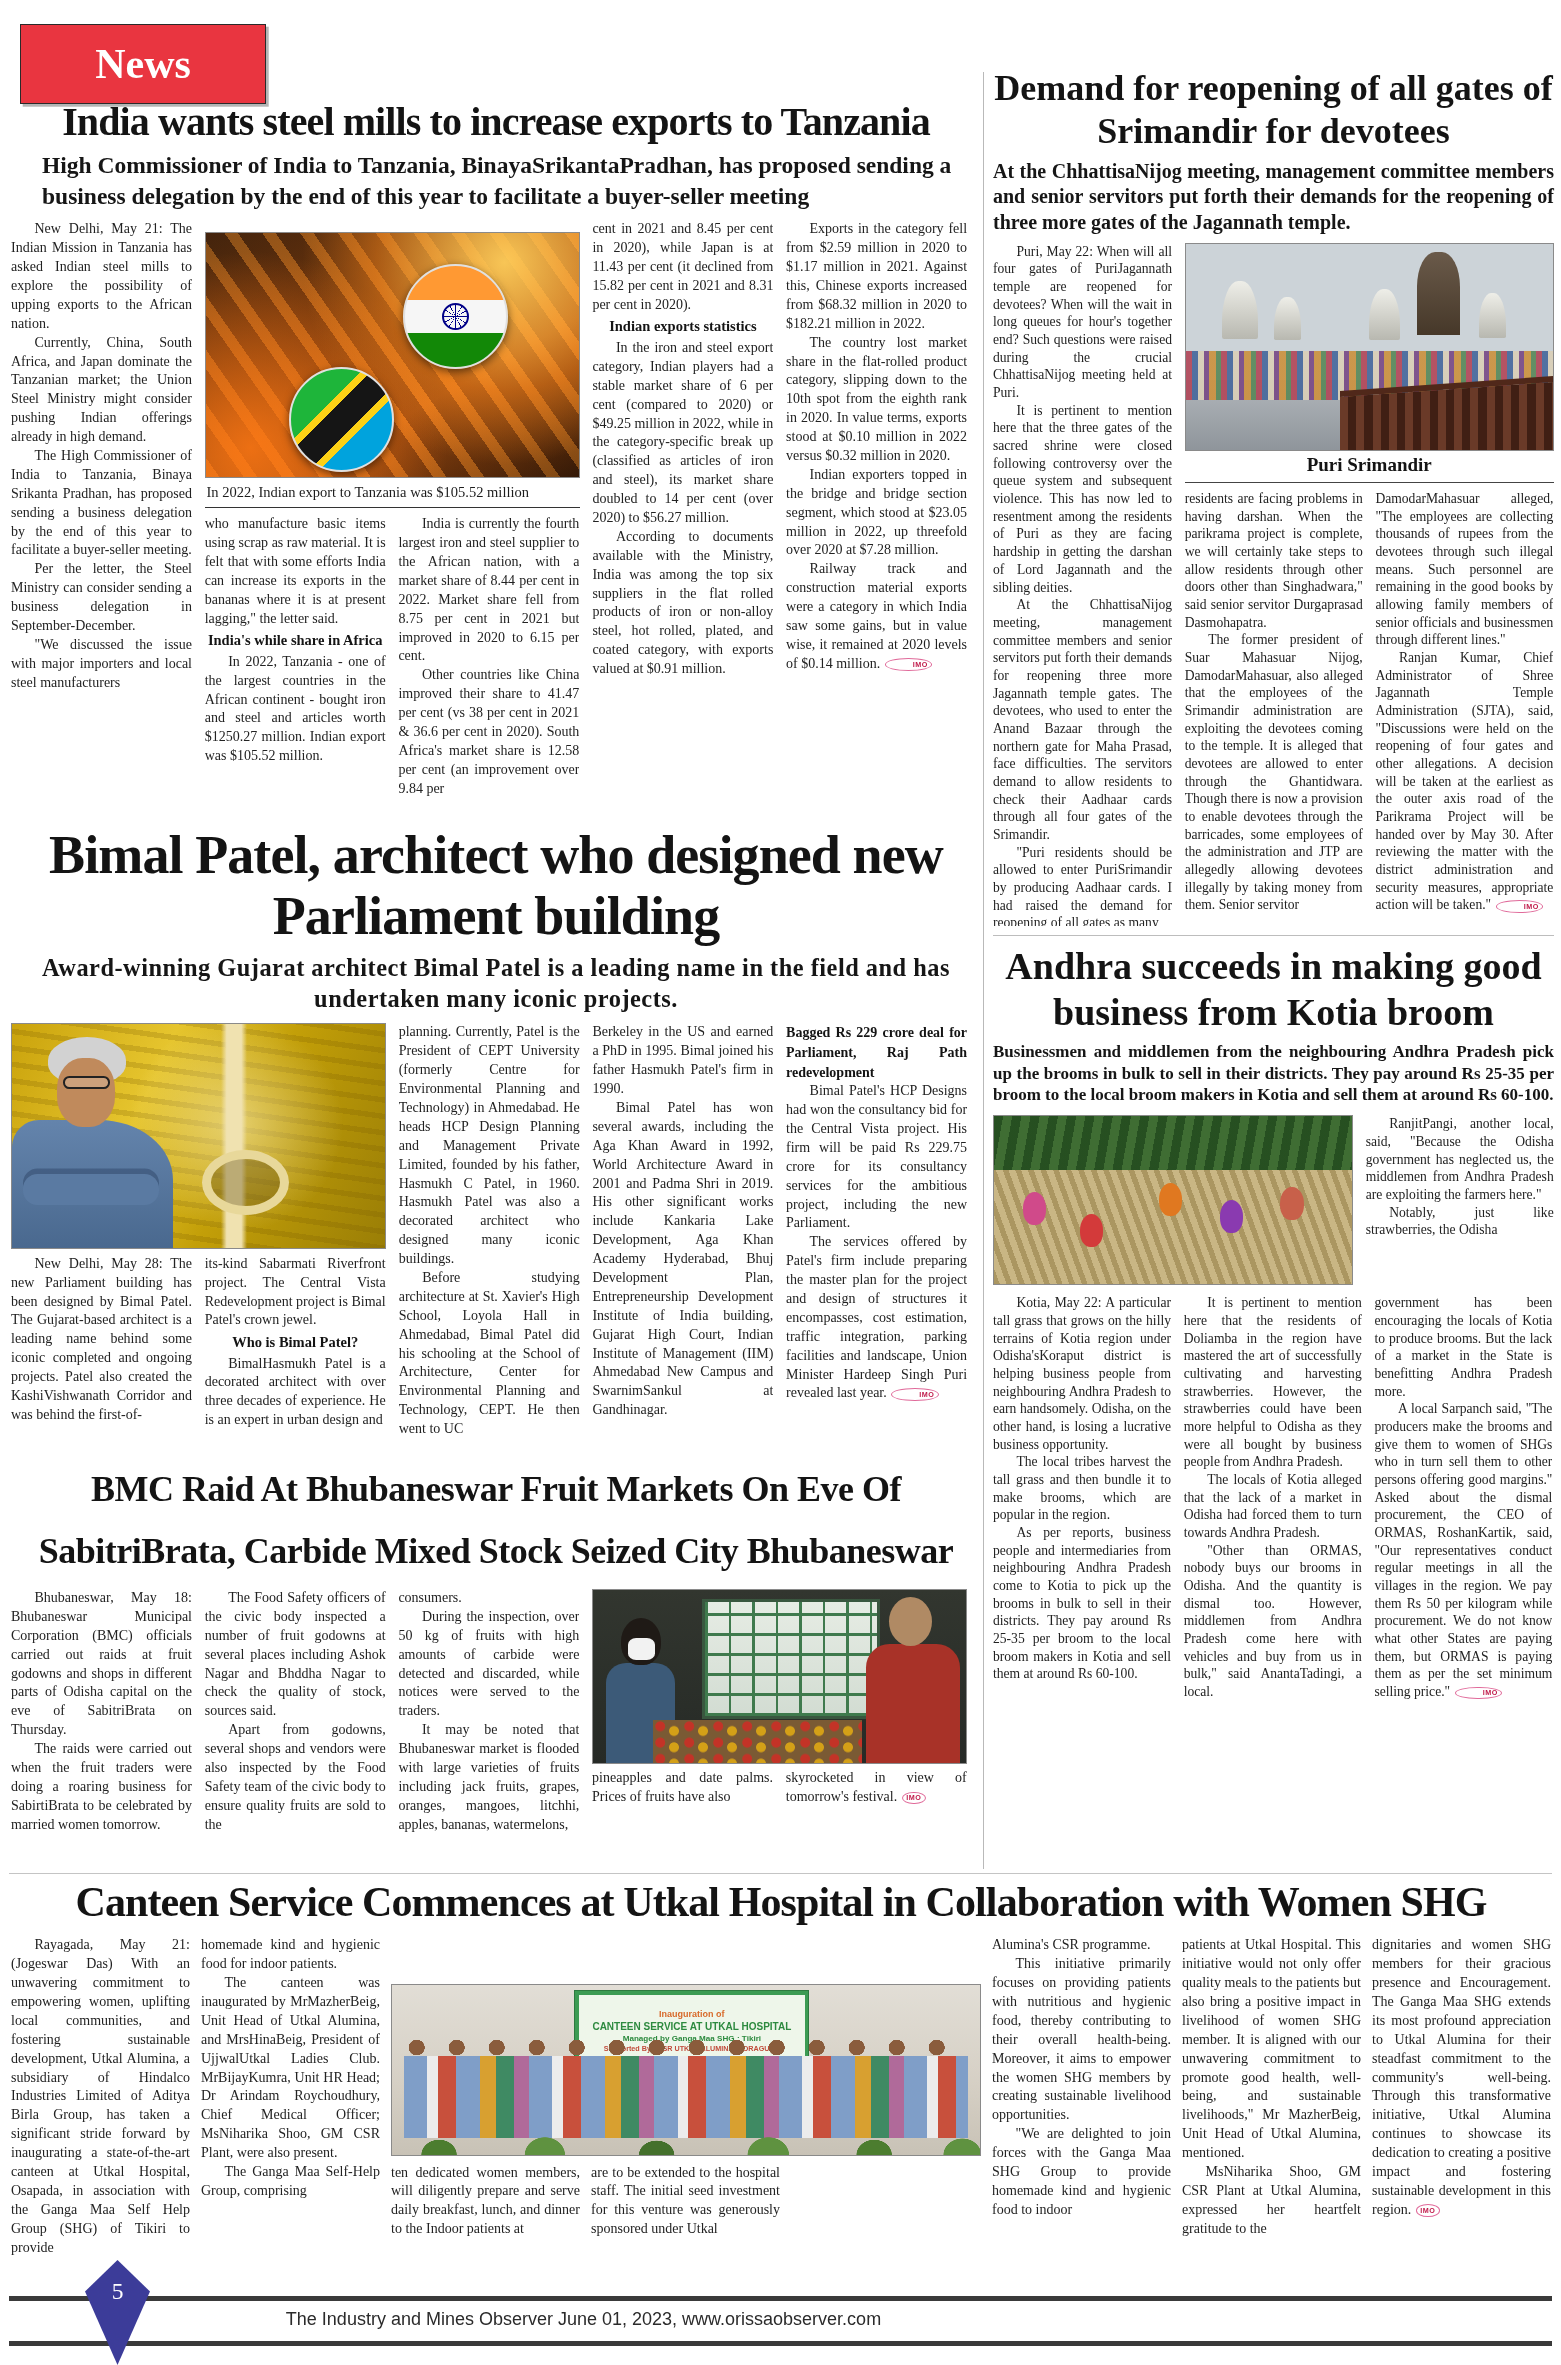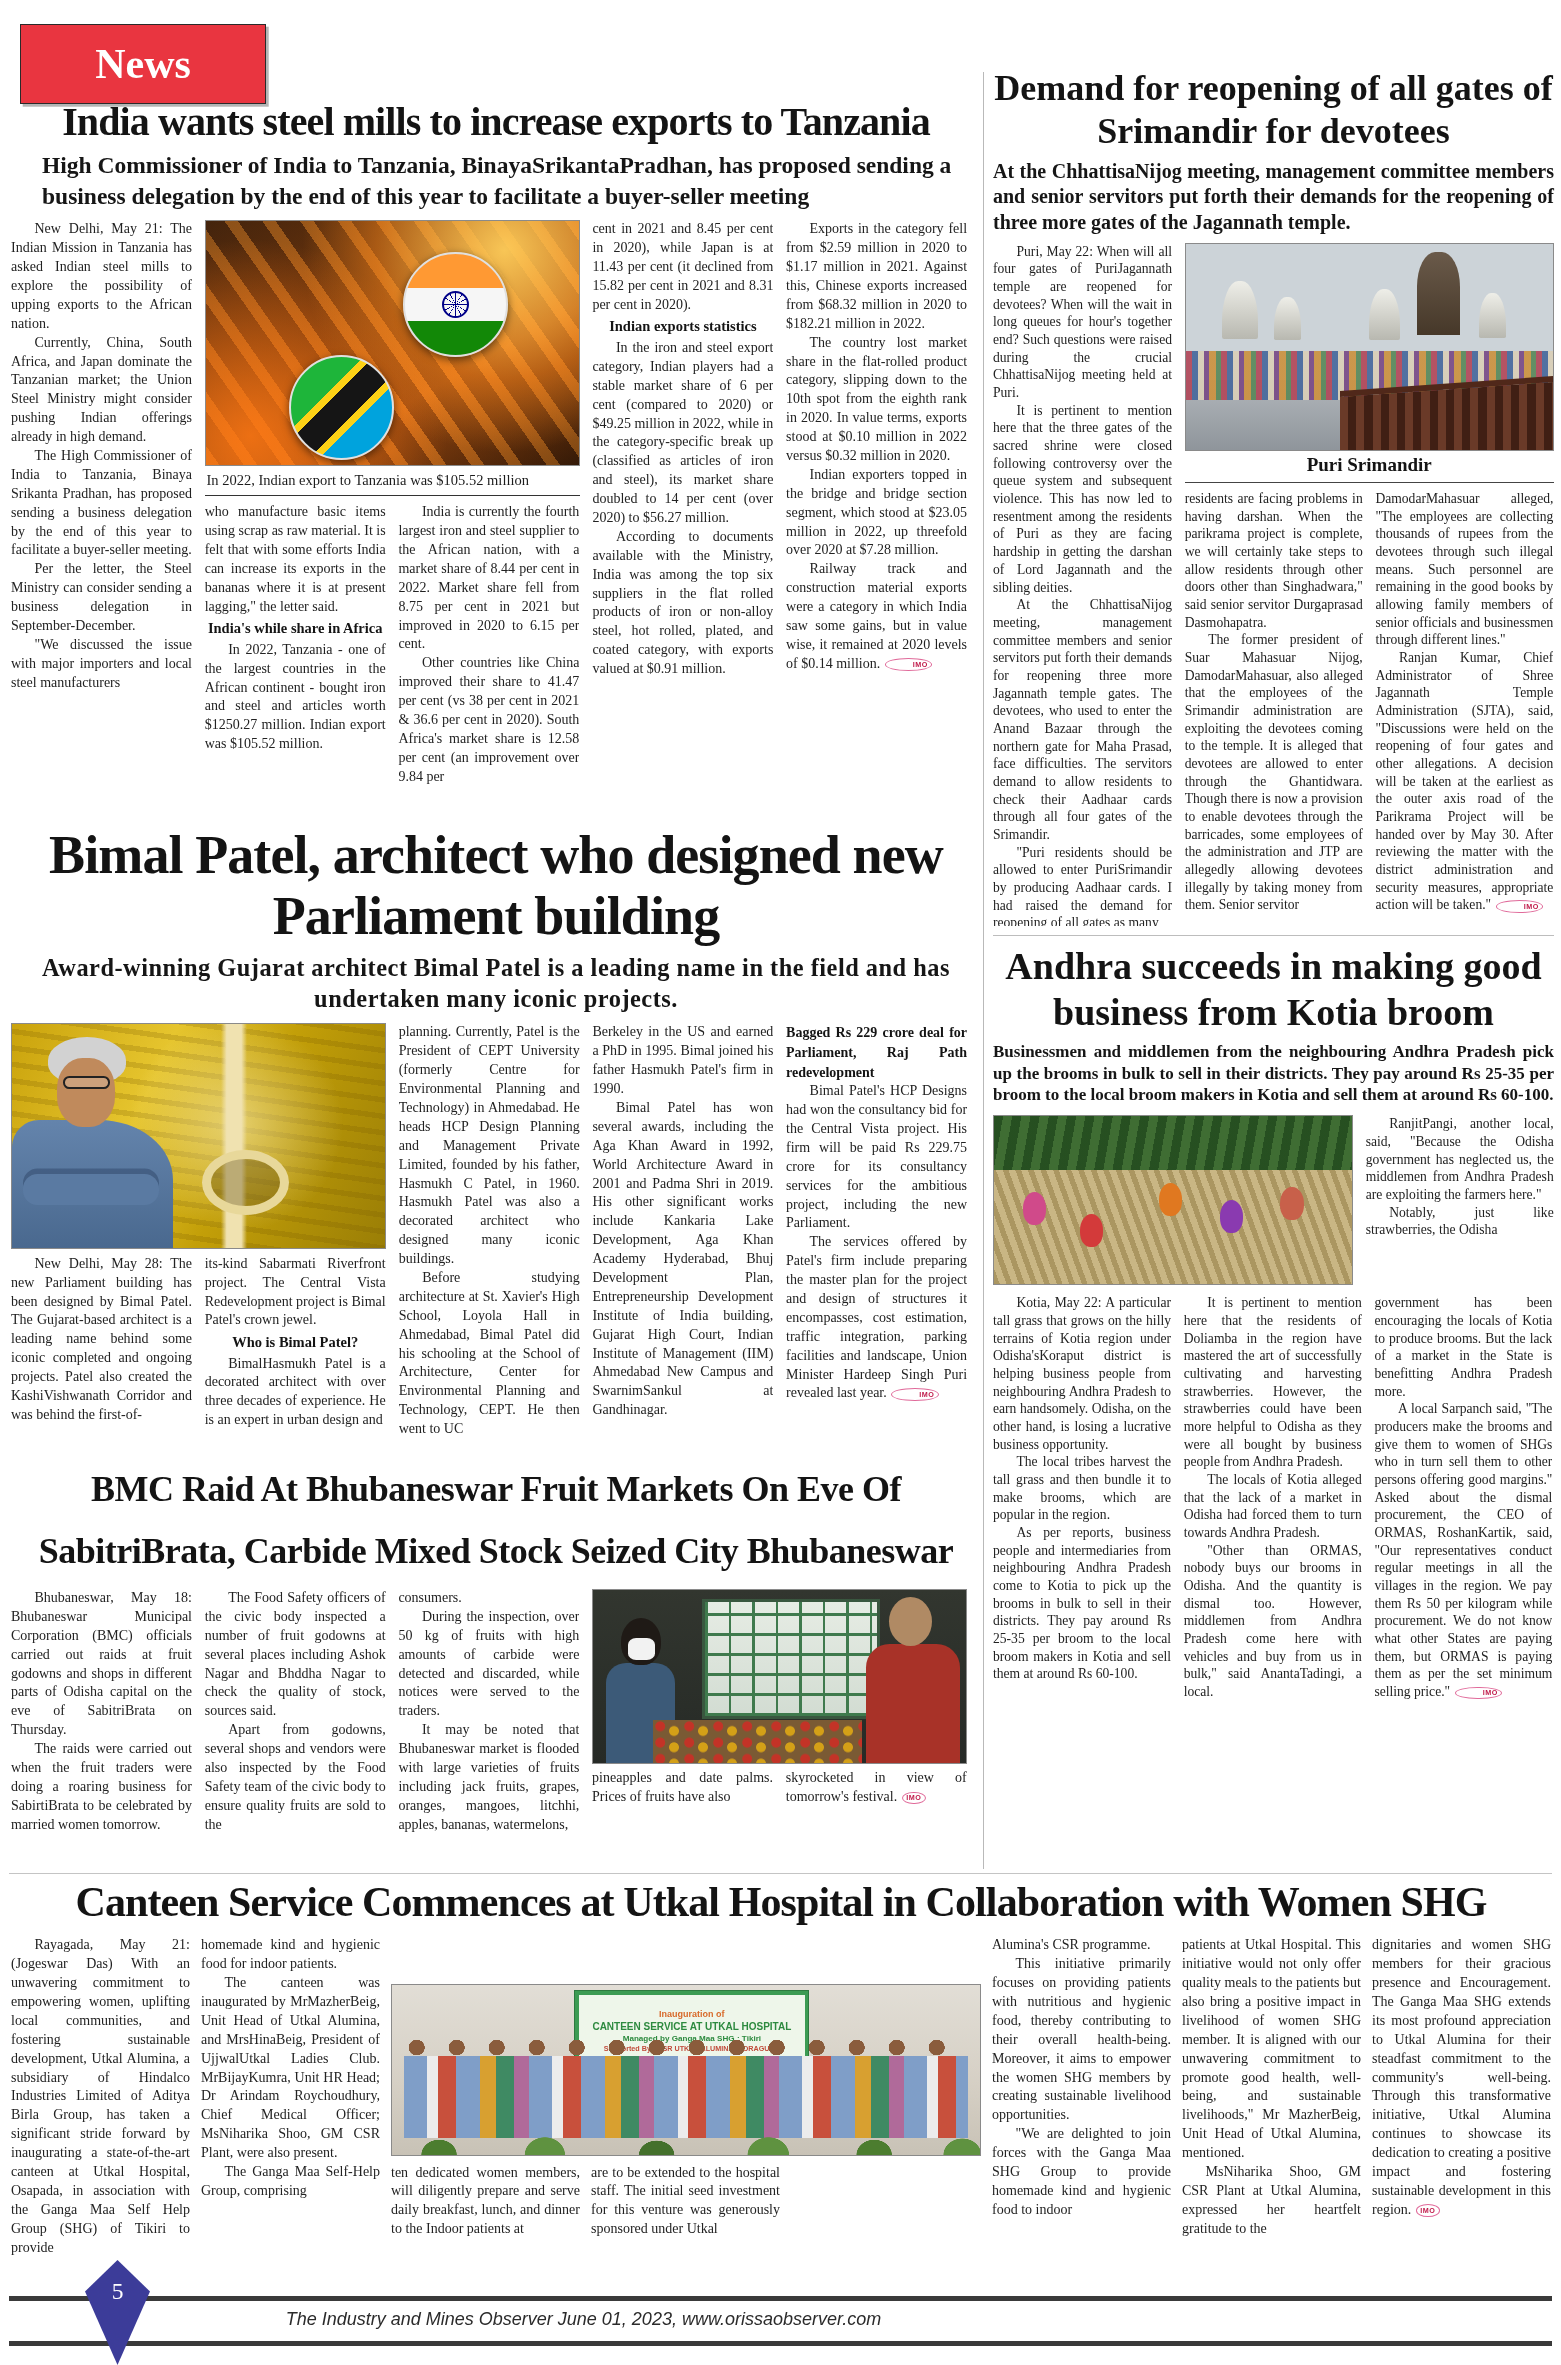--- a/index.html
+++ b/index.html
@@ -25,21 +25,21 @@
   .zone-left{position:absolute;left:11px;top:100px;width:970px;}
   .zone-right{position:absolute;left:993px;top:67px;width:561px;}
   .vdiv{position:absolute;left:983px;top:72px;height:1797px;width:0.9px;background:#b9b9b9;}
   .hdiv-canteen{position:absolute;left:9px;top:1873px;width:1543px;height:0.9px;background:#c4c4c4;}
 
   
   .steel-hl{font-size:40px;letter-spacing:-0.9px;line-height:1.12;}
   .steel-sub{font-size:23.5px;font-weight:bold;line-height:1.3;margin-top:5.4px;text-align:left;color:#161616;margin-left:31px;}
   .steel-body{gap:12.7px;margin-top:9px;height:583px;overflow:hidden;}
   .w200{width:181px;}
-  .midblock{width:375px;}
+  .midblock{width:375px;margin-top:12px;}
   .img-steel{height:246px;background:
     radial-gradient(circle at 80% 12%, rgba(255,205,90,.95), rgba(255,140,30,.45) 35%, transparent 55%),
     radial-gradient(circle at 12% 88%, rgba(255,120,20,.85), transparent 50%),
     repeating-linear-gradient(55deg, rgba(255,150,40,.35) 0 11px, rgba(55,24,6,.35) 11px 31px),
     linear-gradient(150deg,#4a2a10,#8a4410 35%,#c86014 65%,#321a08);}
   .flag{position:absolute;width:105px;height:105px;border-radius:50%;border:2.7px solid #e0e0e0;box-shadow:0 2.7px 8.1px rgba(0,0,0,.55);}
   .flag.india{right:71px;top:31px;background:linear-gradient(#ff9933 0 34%,#f6f6f6 34% 66%,#128807 66%);}
   .chakra{position:absolute;left:50%;top:50%;width:27px;height:27px;margin:-13.6px 0 0 -13.6px;border:2.7px solid #000088;border-radius:50%;background:repeating-conic-gradient(#000088 0 5deg, transparent 5deg 30deg);}
   .flag.tanzania{left:83px;top:134px;background:linear-gradient(135deg,#1eb53a 0 36%,#fcd116 36% 41%,#151515 41% 59%,#fcd116 59% 64%,#00a3dd 64%);}
   .caption{font-size:14.5px;padding:5.4px 1.8px 6.3px;border-bottom:1.8px solid #333;color:#1c1c1c;}
@@ -144,21 +144,21 @@
     radial-gradient(ellipse 29px 23.5px at 45% 100%,#44702c 60%,transparent 62%),
     radial-gradient(ellipse 34px 29px at 64% 100%,#5f9240 60%,transparent 62%),
     radial-gradient(ellipse 29px 25px at 82% 100%,#4c7d2f 60%,transparent 62%),
     radial-gradient(ellipse 31px 27px at 97% 100%,#5f9240 60%,transparent 62%);}
   .can-under{gap:11px;margin-top:7.2px;height:143px;overflow:hidden;}
   .can-under .col{width:189px;}
 
   
   .frule1{position:absolute;left:9px;top:2296px;width:1543px;height:4.5px;background:#3a3a3a;}
   .frule2{position:absolute;left:9px;top:2341px;width:1543px;height:4.5px;background:#3a3a3a;}
-  .ftext{position:absolute;left:0;top:2309px;width:1167px;text-align:center;font-family:"Liberation Sans",sans-serif;font-size:18px;color:#2b2b2b;font-style:italic;}
+  .ftext{position:absolute;left:0;top:2309px;width:1167px;text-align:center;font-family:"Liberation Sans",sans-serif;font-size:18px;color:#2b2b2b;}
   .fdiamond{position:absolute;left:85px;top:2260px;width:65px;height:105px;background:#3c3c99;clip-path:polygon(50% 0,100% 30%,50% 100%,0 30%);z-index:5;}
   .fdiamond span{position:absolute;top:18px;width:100%;text-align:center;color:#fff;font-size:23.5px;display:block;}
 </style>
 </head>
 <body>
 
 <div class="news-tag">
   <span>News</span>
 </div>
 

